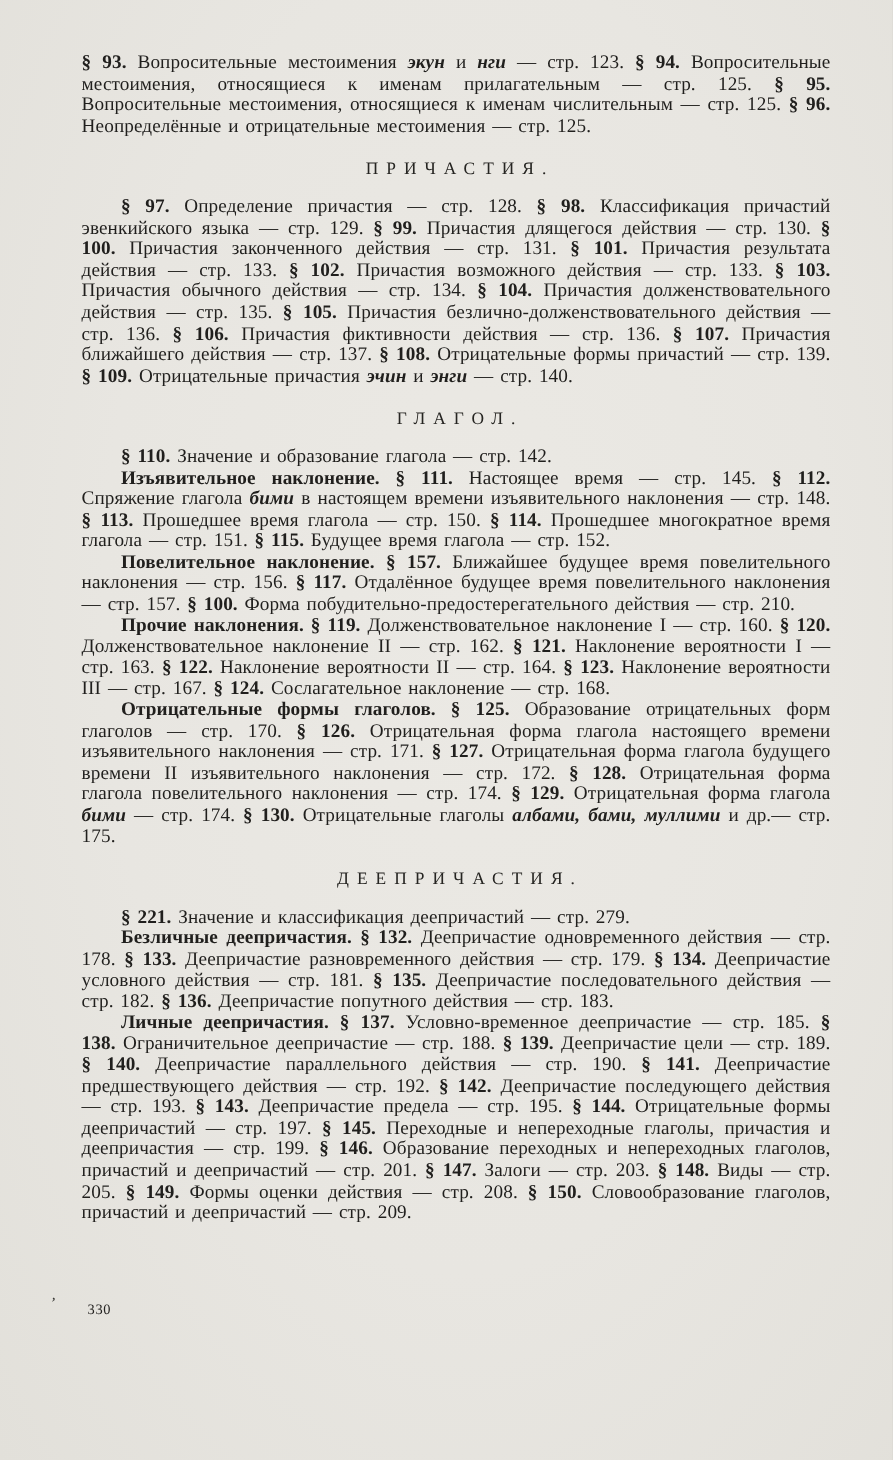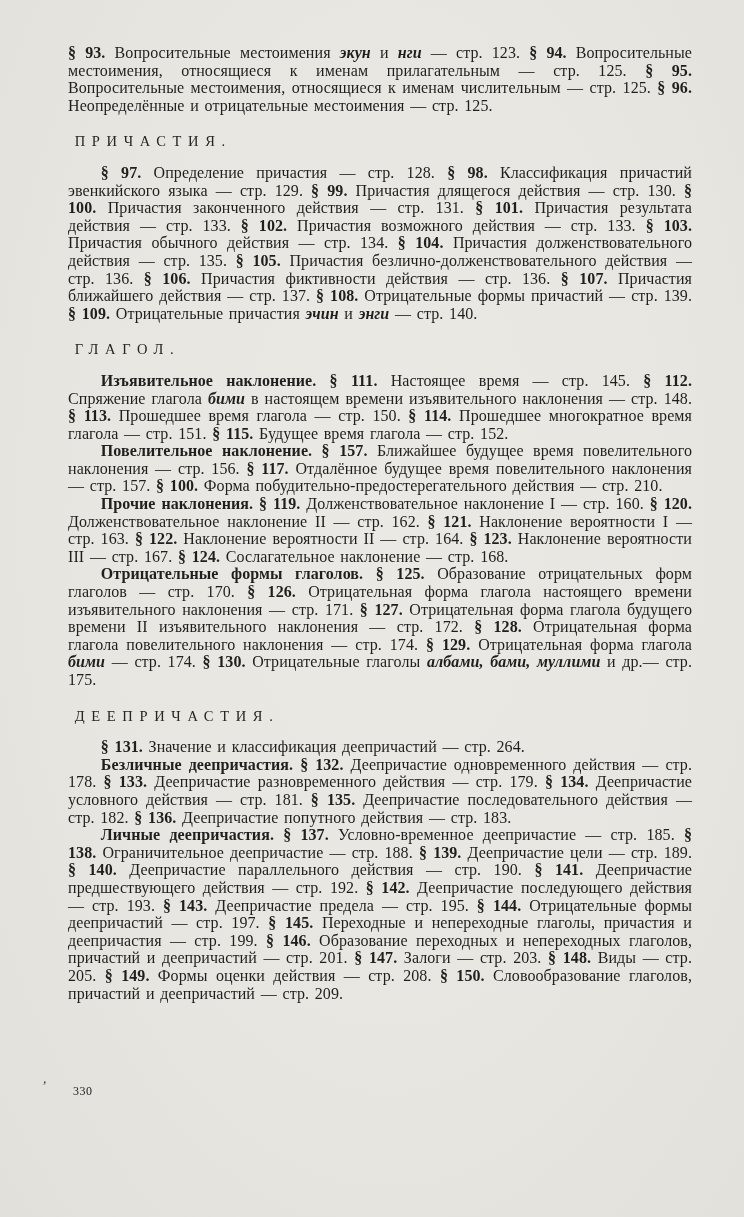--- a/index.html
+++ b/index.html
@@ -33,21 +33,21 @@
     margin: 0;
   }
   .toc-paragraph.indent {
     text-indent: 2.05em;
   }
   .section-heading {
     font-size: 14.5px;
     font-weight: normal;
     letter-spacing: 0.46em;
     padding-left: 0.46em; 
-    text-align: left;
+    text-align: center;
     margin: 19px 0 13px 0;
     color: #262522;
   }
   .b { font-weight: bold; }
   .i { font-style: italic; }
   .page-number {
     position: absolute;
     left: 73px;
     top: 1084px;
     font-size: 12px;
@@ -70,27 +70,28 @@
   <main class="text-block" id="sections-root">
       <section>
         <p class="toc-paragraph"><span class="b">§ 93.</span><span> Вопросительные местоимения </span><span class="b i">экун</span><span> и </span><span class="b i">нги</span><span> — стр. 123. </span><span class="b">§ 94.</span><span> Вопросительные местоимения, относящиеся к именам прилагательным — стр. 125. </span><span class="b">§ 95.</span><span> Вопросительные местоимения, относящиеся к именам числительным — стр. 125. </span><span class="b">§ 96.</span><span> Неопределённые и отрицательные местоимения — стр. 125.</span></p>
       </section>
       <section>
         <h2 class="section-heading">ПРИЧАСТИЯ.</h2>
         <p class="toc-paragraph indent"><span class="b">§ 97.</span><span> Определение причастия — стр. 128. </span><span class="b">§ 98.</span><span> Классификация причастий эвенкийского языка — стр. 129. </span><span class="b">§ 99.</span><span> Причастия длящегося действия — стр. 130. </span><span class="b">§ 100.</span><span> Причастия законченного действия — стр. 131. </span><span class="b">§ 101.</span><span> Причастия результата действия — стр. 133. </span><span class="b">§ 102.</span><span> Причастия возможного действия — стр. 133. </span><span class="b">§ 103.</span><span> Причастия обычного действия — стр. 134. </span><span class="b">§ 104.</span><span> Причастия долженствовательного действия — стр. 135. </span><span class="b">§ 105.</span><span> Причастия безлично-долженствовательного действия — стр. 136. </span><span class="b">§ 106.</span><span> Причастия фиктивности действия — стр. 136. </span><span class="b">§ 107.</span><span> Причастия ближайшего действия — стр. 137. </span><span class="b">§ 108.</span><span> Отрицательные формы причастий — стр. 139. </span><span class="b">§ 109.</span><span> Отрицательные причастия </span><span class="b i">эчин</span><span> и </span><span class="b i">энги</span><span> — стр. 140.</span></p>
       </section>
       <section>
         <h2 class="section-heading">ГЛАГОЛ.</h2>
+        <p class="toc-paragraph indent"><span class="b">§ 110.</span><span> Значение и образование глагола — стр. 142.</span></p>
         <p class="toc-paragraph indent"><span class="b">Изъявительное наклонение. § 111.</span><span> Настоящее время — стр. 145. </span><span class="b">§ 112.</span><span> Спряжение глагола </span><span class="b i">бими</span><span> в настоящем времени изъявительного наклонения — стр. 148. </span><span class="b">§ 113.</span><span> Прошедшее время глагола — стр. 150. </span><span class="b">§ 114.</span><span> Прошедшее многократное время глагола — стр. 151. </span><span class="b">§ 115.</span><span> Будущее время глагола — стр. 152.</span></p>
         <p class="toc-paragraph indent"><span class="b">Повелительное наклонение. § 157.</span><span> Ближайшее будущее время повелительного наклонения — стр. 156. </span><span class="b">§ 117.</span><span> Отдалённое будущее время повелительного наклонения — стр. 157. </span><span class="b">§ 100.</span><span> Форма побудительно-предостерегательного действия — стр. 210.</span></p>
         <p class="toc-paragraph indent"><span class="b">Прочие наклонения. § 119.</span><span> Долженствовательное наклонение I — стр. 160. </span><span class="b">§ 120.</span><span> Долженствовательное наклонение II — стр. 162. </span><span class="b">§ 121.</span><span> Наклонение вероятности I — стр. 163. </span><span class="b">§ 122.</span><span> Наклонение вероятности II — стр. 164. </span><span class="b">§ 123.</span><span> Наклонение вероятности III — стр. 167. </span><span class="b">§ 124.</span><span> Сослагательное наклонение — стр. 168.</span></p>
         <p class="toc-paragraph indent"><span class="b">Отрицательные формы глаголов. § 125.</span><span> Образование отрицательных форм глаголов — стр. 170. </span><span class="b">§ 126.</span><span> Отрицательная форма глагола настоящего времени изъявительного наклонения — стр. 171. </span><span class="b">§ 127.</span><span> Отрицательная форма глагола будущего времени II изъявительного наклонения — стр. 172. </span><span class="b">§ 128.</span><span> Отрицательная форма глагола повелительного наклонения — стр. 174. </span><span class="b">§ 129.</span><span> Отрицательная форма глагола </span><span class="b i">бими</span><span> — стр. 174. </span><span class="b">§ 130.</span><span> Отрицательные глаголы </span><span class="b i">албами, бами, муллими</span><span> и др.— стр. 175.</span></p>
       </section>
       <section>
         <h2 class="section-heading">ДЕЕПРИЧАСТИЯ.</h2>
-        <p class="toc-paragraph indent"><span class="b">§ 131.</span><span> Значение и классификация деепричастий — стр. 264.</span></p>
+        <p class="toc-paragraph indent"><span class="b">§ 221.</span><span> Значение и классификация деепричастий — стр. 279.</span></p>
         <p class="toc-paragraph indent"><span class="b">Безличные деепричастия. § 132.</span><span> Деепричастие одновременного действия — стр. 178. </span><span class="b">§ 133.</span><span> Деепричастие разновременного действия — стр. 179. </span><span class="b">§ 134.</span><span> Деепричастие условного действия — стр. 181. </span><span class="b">§ 135.</span><span> Деепричастие последовательного действия — стр. 182. </span><span class="b">§ 136.</span><span> Деепричастие попутного действия — стр. 183.</span></p>
         <p class="toc-paragraph indent"><span class="b">Личные деепричастия. § 137.</span><span> Условно-временное деепричастие — стр. 185. </span><span class="b">§ 138.</span><span> Ограничительное деепричастие — стр. 188. </span><span class="b">§ 139.</span><span> Деепричастие цели — стр. 189. </span><span class="b">§ 140.</span><span> Деепричастие параллельного действия — стр. 190. </span><span class="b">§ 141.</span><span> Деепричастие предшествующего действия — стр. 192. </span><span class="b">§ 142.</span><span> Деепричастие последующего действия — стр. 193. </span><span class="b">§ 143.</span><span> Деепричастие предела — стр. 195. </span><span class="b">§ 144.</span><span> Отрицательные формы деепричастий — стр. 197. </span><span class="b">§ 145.</span><span> Переходные и непереходные глаголы, причастия и деепричастия — стр. 199. </span><span class="b">§ 146.</span><span> Образование переходных и непереходных глаголов, причастий и деепричастий — стр. 201. </span><span class="b">§ 147.</span><span> Залоги — стр. 203. </span><span class="b">§ 148.</span><span> Виды — стр. 205. </span><span class="b">§ 149.</span><span> Формы оценки действия — стр. 208. </span><span class="b">§ 150.</span><span> Словообразование глаголов, причастий и деепричастий — стр. 209.</span></p>
       </section>
     </main>
   <span class="corner-mark">’</span>
   <span class="page-number">330</span>
 </div>
 
 </body></html>

